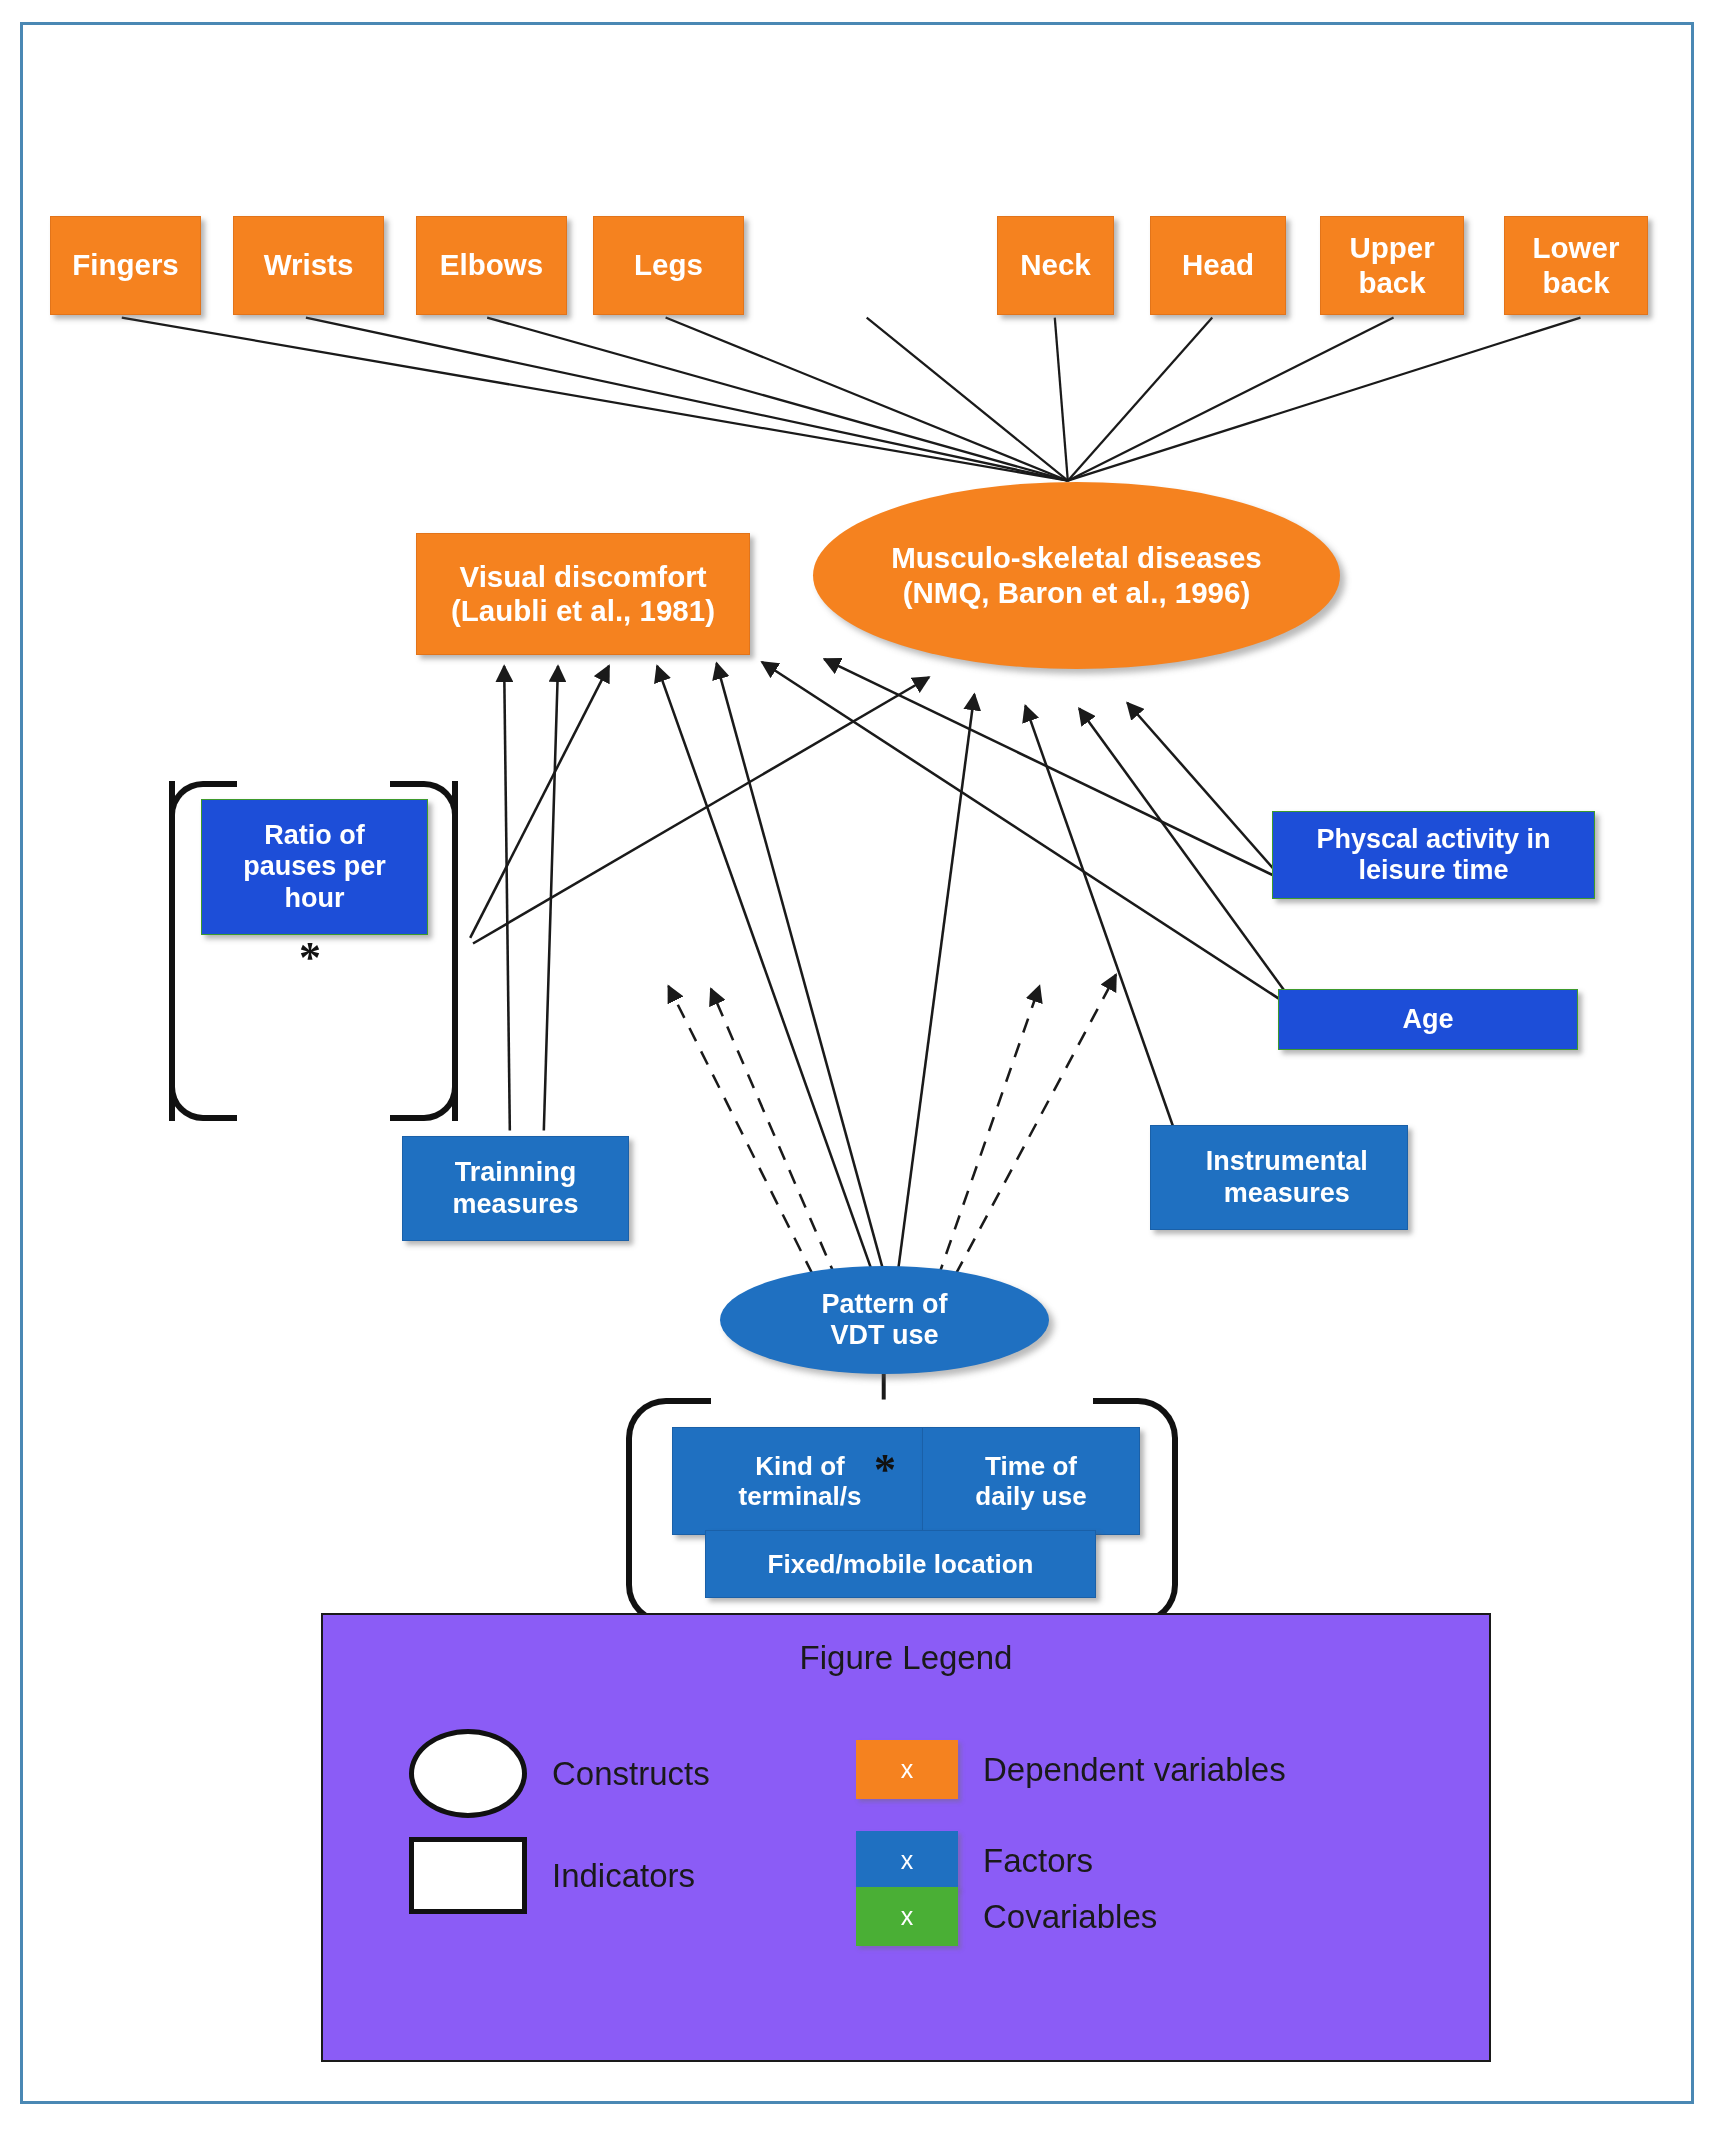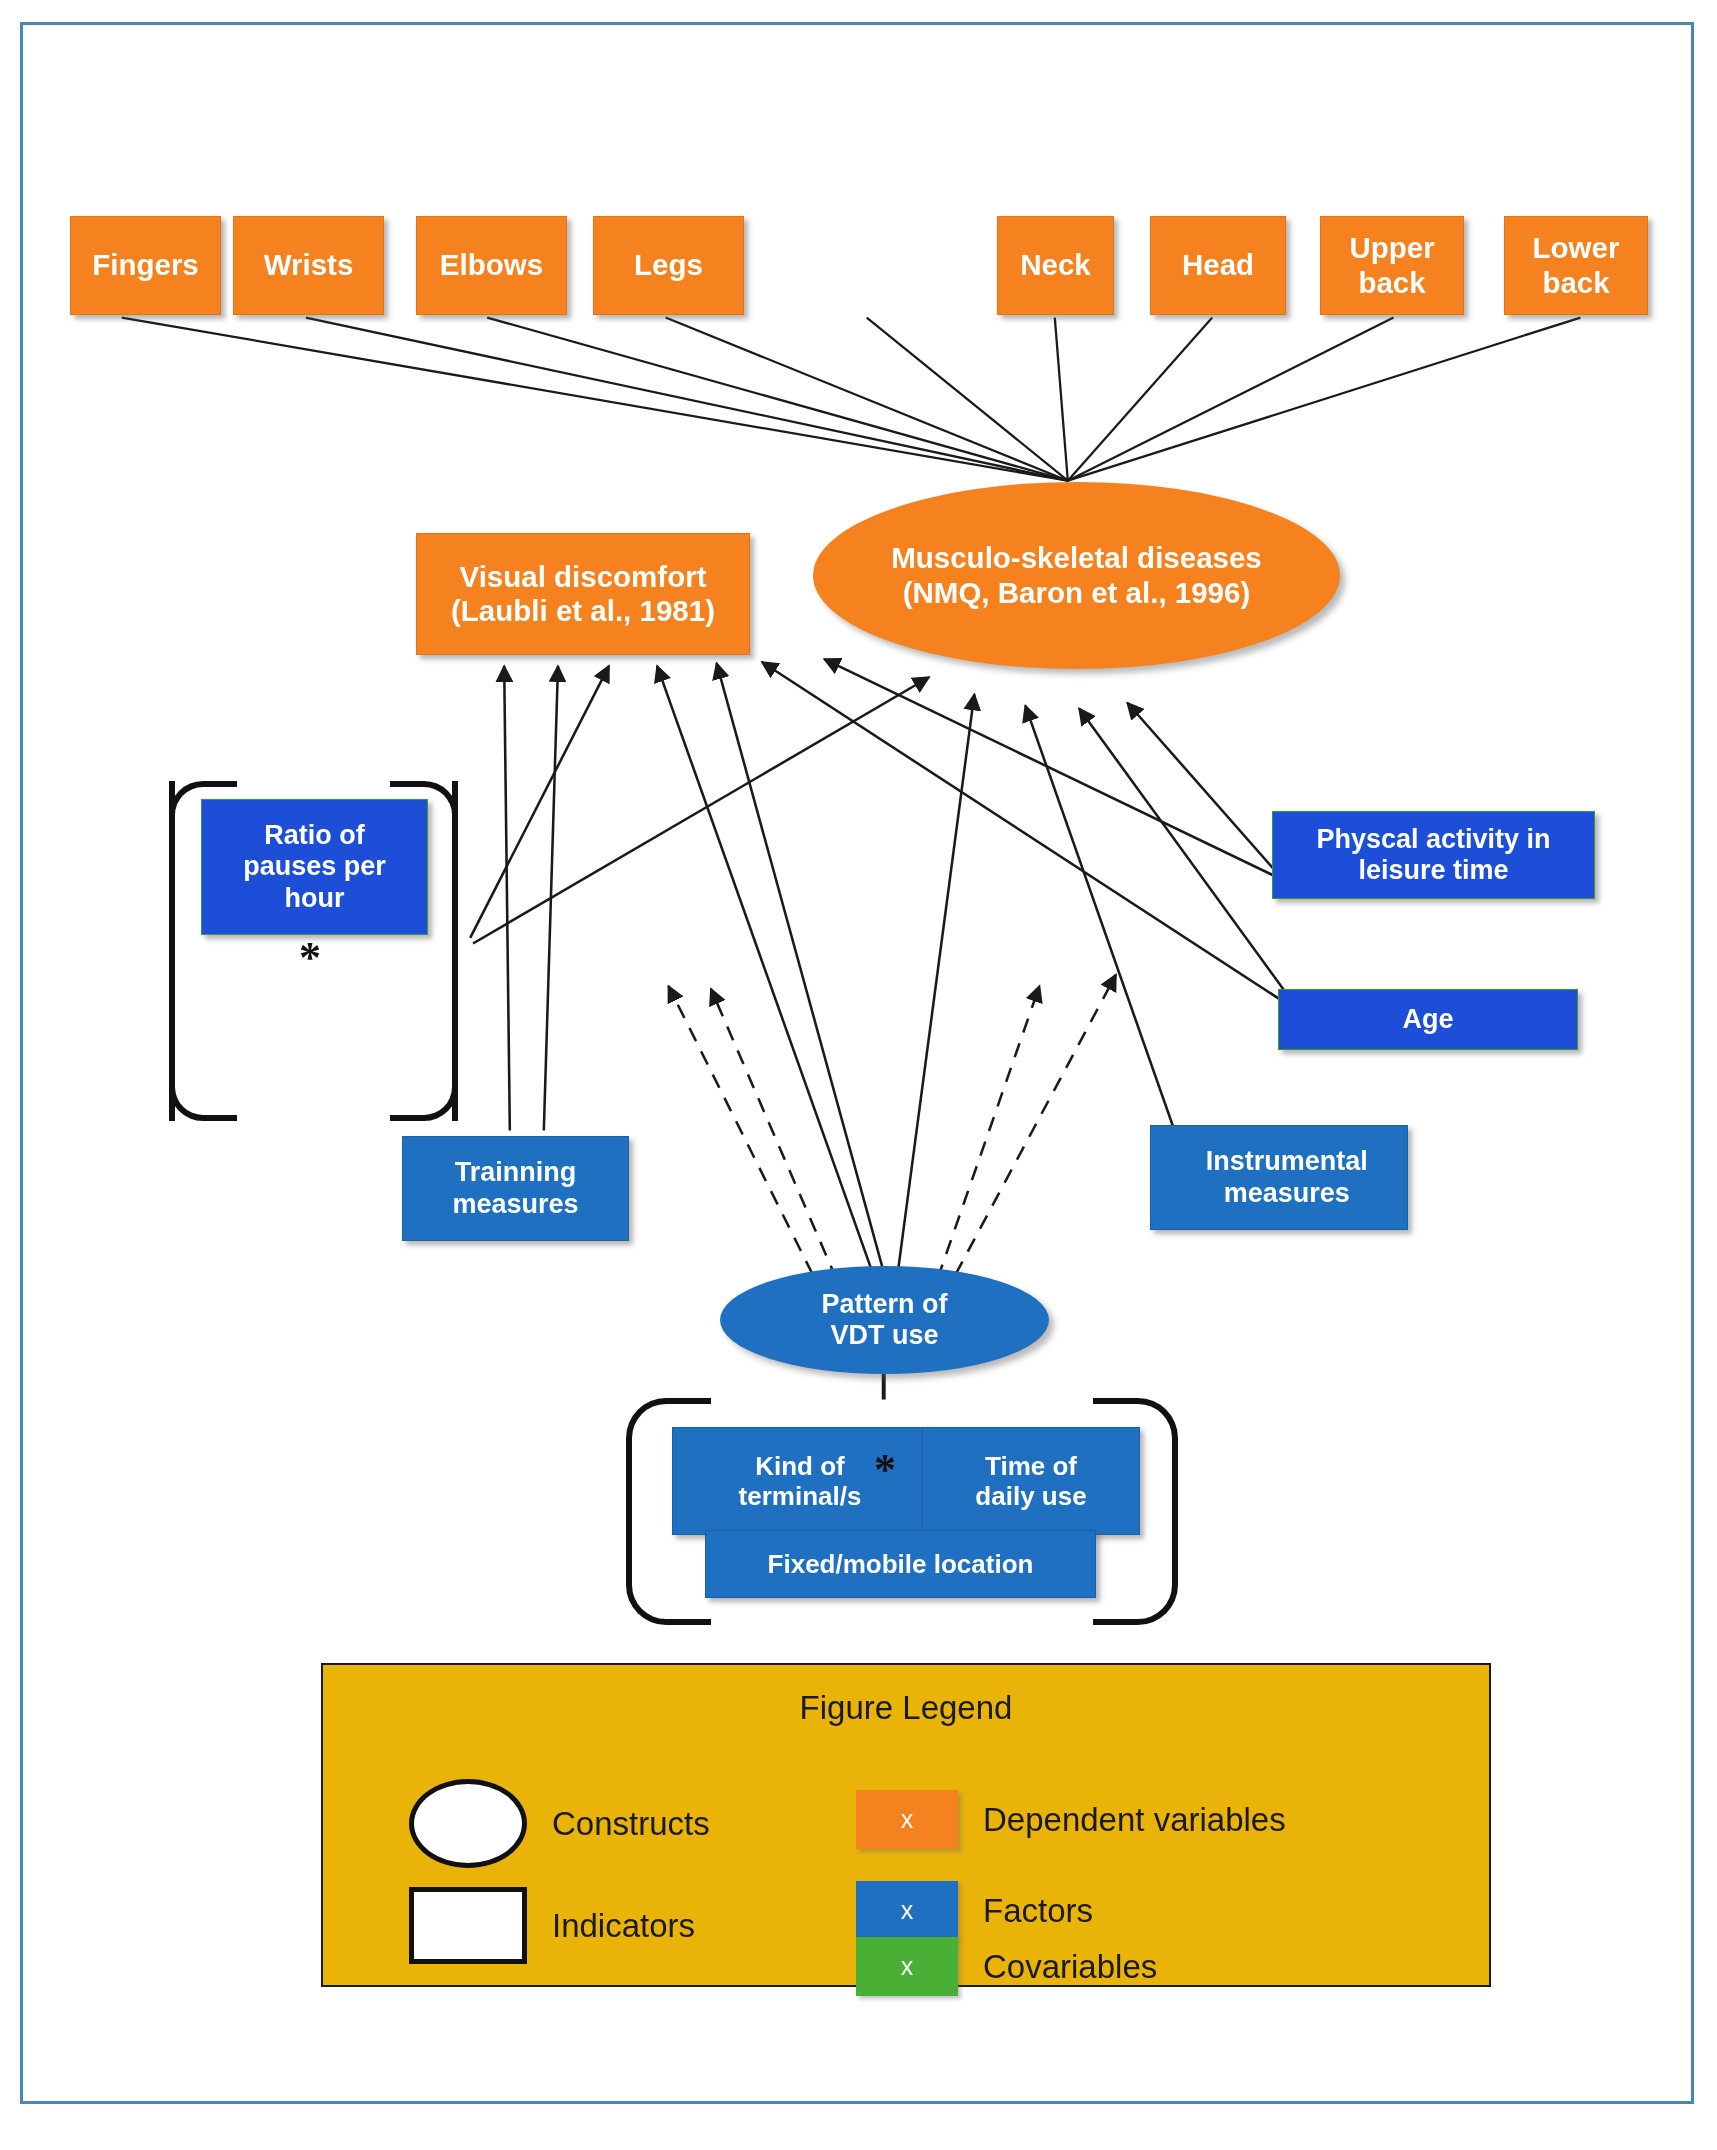--- a/index.html
+++ b/index.html
@@ -60,25 +60,25 @@
 
   .bracket{
     position:absolute;
     border:5.7px solid #111111;
     box-sizing:border-box;
     border-radius:26px;
   }
 
   #legend-box{
     position:absolute;
-    left:321px; top:1663px;
-    width:1170px; height:324px;
+    left:321px; top:1613px;
+    width:1170px; height:449px;
     border:2.8px solid #1a1a1a;
     box-sizing:border-box;
-    background:#eab308;
+    background:#8b5cf6;
   }
   #legend-title{
     position:absolute;
     top:24px; left:0; width:100%;
     text-align:center;
     font-size:33px;
     color:#1a1a1a;
   }
   .legend-row{position:absolute;display:flex;align-items:center;}
   .legend-label{
@@ -157,21 +157,21 @@
       <line x1="1495" y1="2300" x2="1255" y2="1745"></line>
       <line x1="1640" y1="2300" x2="1835" y2="1740"></line>
       <line x1="1665" y1="2290" x2="1970" y2="1720"></line>
     </g>
 
     <g stroke="#1a1a1a" stroke-width="7" fill="none">
       <line x1="1560" y1="2395" x2="1560" y2="2470"></line>
     </g>
   </svg>
 
-  <div class="node orange bodypart" style="left:50px;  top:216px;  width:151px; height:99px;margin-left:20px;">
+  <div class="node orange bodypart" style="left:50px;  top:216px;  width:151px; height:99px;">
     <span>Fingers</span>
   </div>
   <div class="node orange bodypart" style="left:233px; top:216px; width:151px; height:99px;">
     <span>Wrists</span>
   </div>
   <div class="node orange bodypart" style="left:416px; top:216px; width:151px; height:99px;">
     <span>Elbows</span>
   </div>
   <div class="node orange bodypart" style="left:593px; top:216px; width:151px; height:99px;">
     <span>Legs</span>

